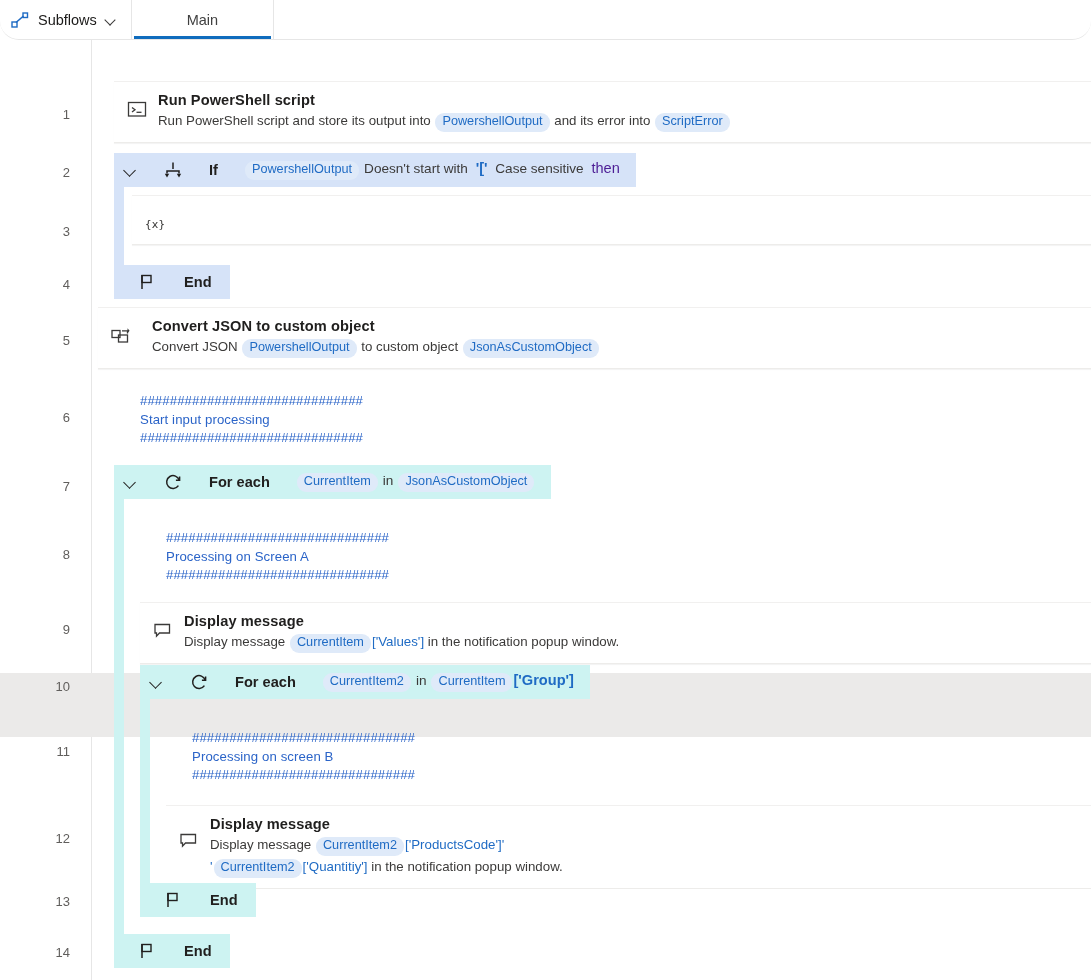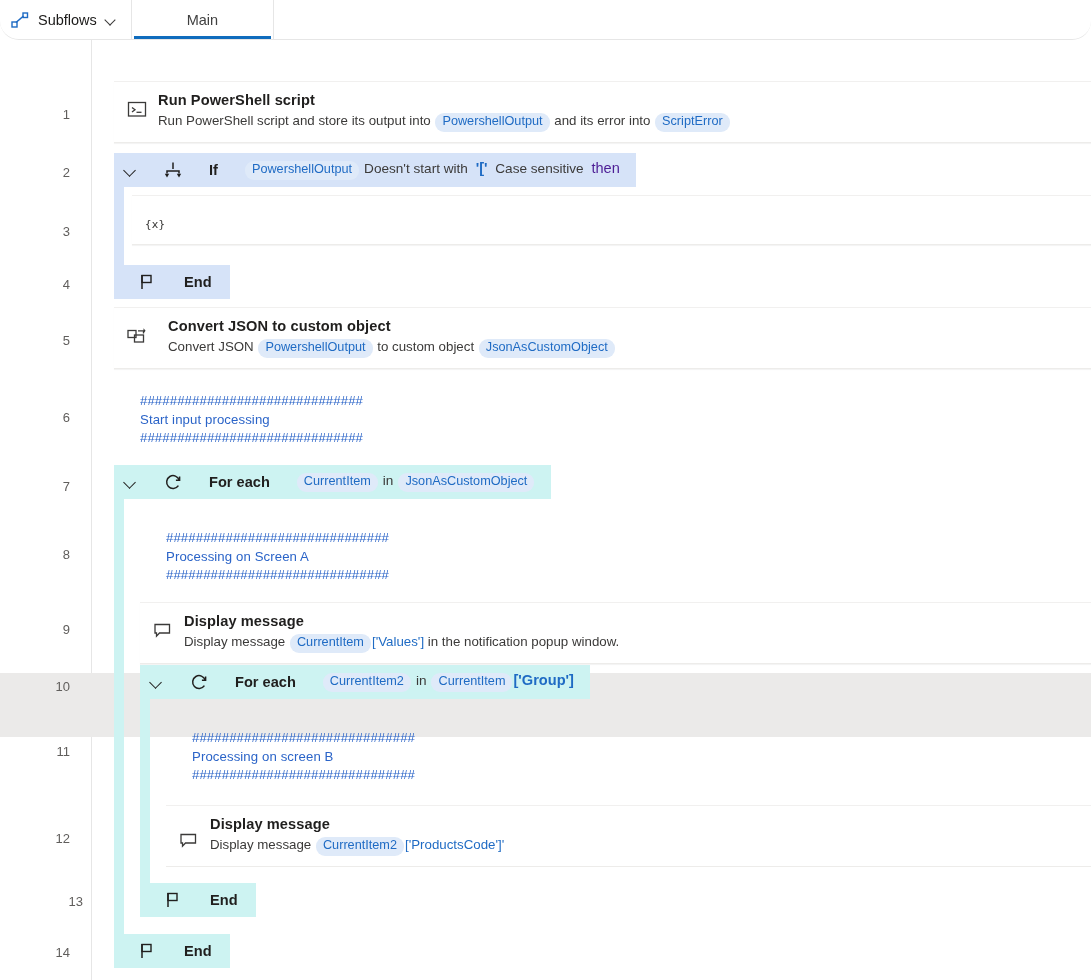--- a/index.html
+++ b/index.html
@@ -143,21 +143,21 @@
       <div class="num" style="left:0;width:70px;top:185px;">3</div>
       <div class="num" style="left:0;width:70px;top:238px;">4</div>
       <div class="num" style="left:0;width:70px;top:294px;">5</div>
       <div class="num" style="left:0;width:70px;top:371px;">6</div>
       <div class="num" style="left:0;width:70px;top:440px;">7</div>
       <div class="num" style="left:0;width:70px;top:508px;">8</div>
       <div class="num" style="left:0;width:70px;top:583px;">9</div>
       <div class="num" style="left:0;width:70px;top:640px;">10</div>
       <div class="num" style="left:0;width:70px;top:705px;">11</div>
       <div class="num" style="left:0;width:70px;top:792px;">12</div>
-      <div class="num" style="left:13px;width:70px;top:855px;">13</div>
+      <div class="num" style="left:0;width:70px;top:855px;">13</div>
       <div class="num" style="left:0;width:70px;top:906px;">14</div>
     </div>
 
     <div class="rows">
 
       <div class="rail rail-if" style="left:22px;top:113px;width:10px;height:146px;"></div>
       <div class="rail rail-fe" style="left:22px;top:425px;width:10px;height:470px;"></div>
       <div class="rail rail-fe" style="left:48px;top:625px;width:10px;height:220px;"></div>
 
       <div class="card" style="left:22px;right:0;top:41px;">
@@ -199,21 +199,21 @@
       <div class="ctrl ctrl-if" style="left:22px;top:225px;width:116px;">
         <span style="flex:none;width:20px;height:20px;margin-left:14px;">
           <svg width="20" height="20" viewBox="0 0 20 20">
             <line x1="4" y1="3" x2="4" y2="17" stroke="#201f1e" stroke-width="1.5"></line>
             <rect x="4" y="3.5" width="9" height="7" fill="none" stroke="#201f1e" stroke-width="1.4"></rect>
           </svg>
         </span>
         <span>End</span>
       </div>
 
-      <div class="card" style="left:22px;right:0;top:267px;gap:20px;">
+      <div class="card" style="left:6px;right:0;top:267px;gap:20px;">
         <span class="ic">
           <svg width="22" height="22" viewBox="0 0 22 22">
             <rect x="2" y="6.5" width="8" height="7" fill="none" stroke="#3b3a39" stroke-width="1.3"></rect>
             <rect x="8.5" y="11" width="9" height="7" fill="none" stroke="#3b3a39" stroke-width="1.3"></rect>
             <path d="M12 6.8 L17.5 6.8 L17.5 9.5" fill="none" stroke="#3b3a39" stroke-width="1.3"></path>
             <path d="M17.5 4.2 L19.6 6.8 L17.5 9.3" fill="#3b3a39"></path>
           </svg>
         </span>
         <div class="body">
           <div class="title">Convert JSON to custom object</div>
@@ -265,20 +265,21 @@
 
       <div class="card flat" style="left:74px;right:0;top:765px;">
         <span class="ic" style="margin-top:14px;">
           <svg width="22" height="22" viewBox="0 0 22 22">
             <path d="M3 5.5 H17.5 V14 H7.5 L4.5 17.2 V14 H3 Z" fill="none" stroke="#3b3a39" stroke-width="1.3"></path>
           </svg>
         </span>
         <div class="body">
           <div class="title">Display message</div>
           <div class="desc"><span>Display message </span><span class="pill">CurrentItem2</span><span class="blue">['ProductsCode']'</span></div>
+          <div class="desc" style="margin-top:1px;"><span class="blue">'</span><span class="pill">CurrentItem2</span><span class="blue">['Quantitiy']</span><span> in the notification popup window.</span></div>
         </div>
       </div>
 
       <div class="ctrl ctrl-fe" style="left:48px;top:843px;width:116px;">
         <span style="flex:none;width:20px;height:20px;margin-left:14px;">
           <svg width="20" height="20" viewBox="0 0 20 20">
             <line x1="4" y1="3" x2="4" y2="17" stroke="#201f1e" stroke-width="1.5"></line>
             <rect x="4" y="3.5" width="9" height="7" fill="none" stroke="#201f1e" stroke-width="1.4"></rect>
           </svg>
         </span>

